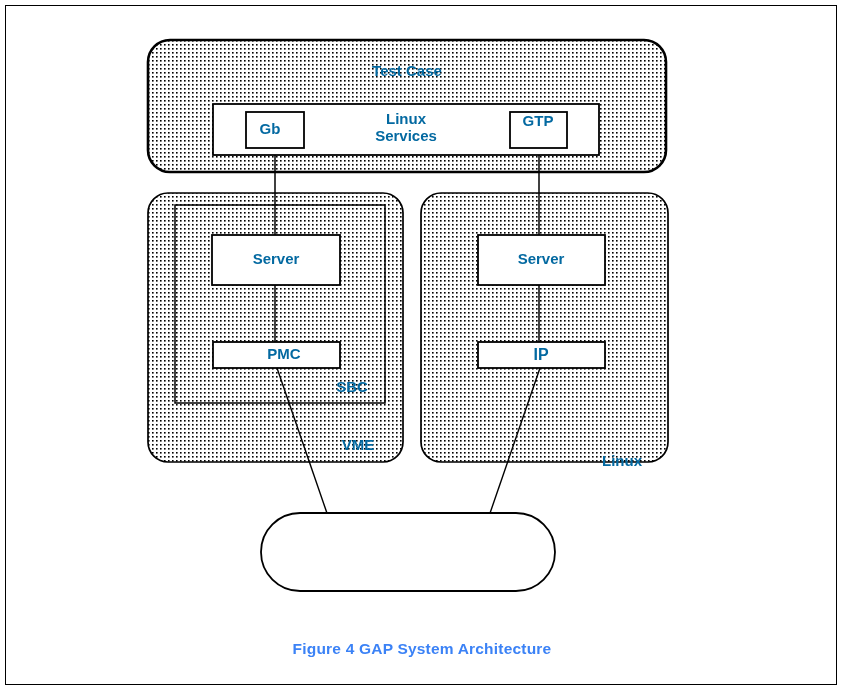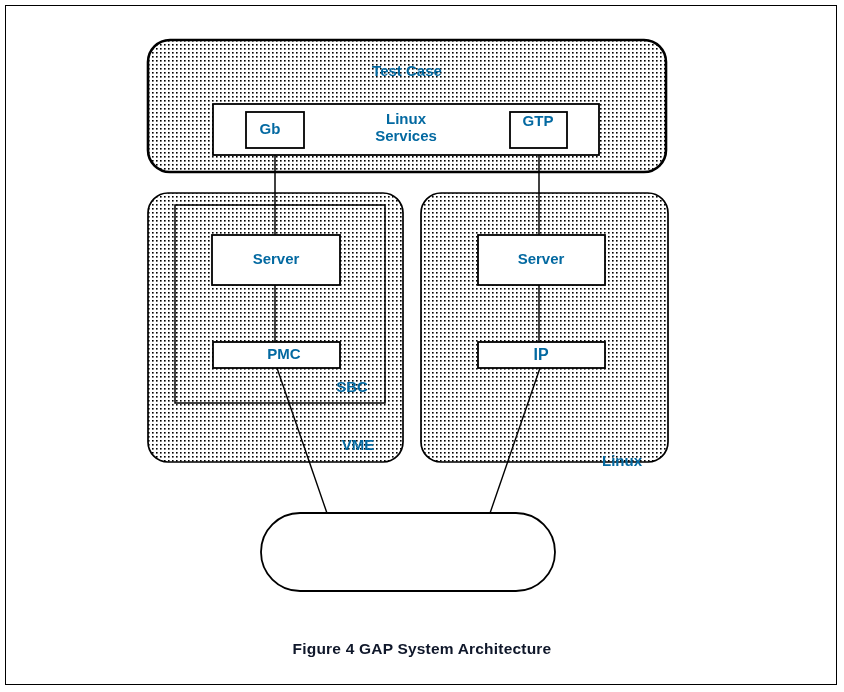--- a/index.html
+++ b/index.html
@@ -46,21 +46,21 @@
   }
   .caption {
     position: absolute;
     left: 0;
     top: 640px;
     width: 844px;
     text-align: center;
     font-size: 15.5px;
     font-weight: bold;
     letter-spacing: 0.2px;
-    color: #0f172a;
+    color: #3b82f6;
   }
 </style>
 </head>
 <body>
 
 <div id="page">
 
   <div id="page-border"></div>
 
   <svg id="canvas" viewBox="0 0 844 692" width="844" height="692" xmlns="http://www.w3.org/2000/svg">

